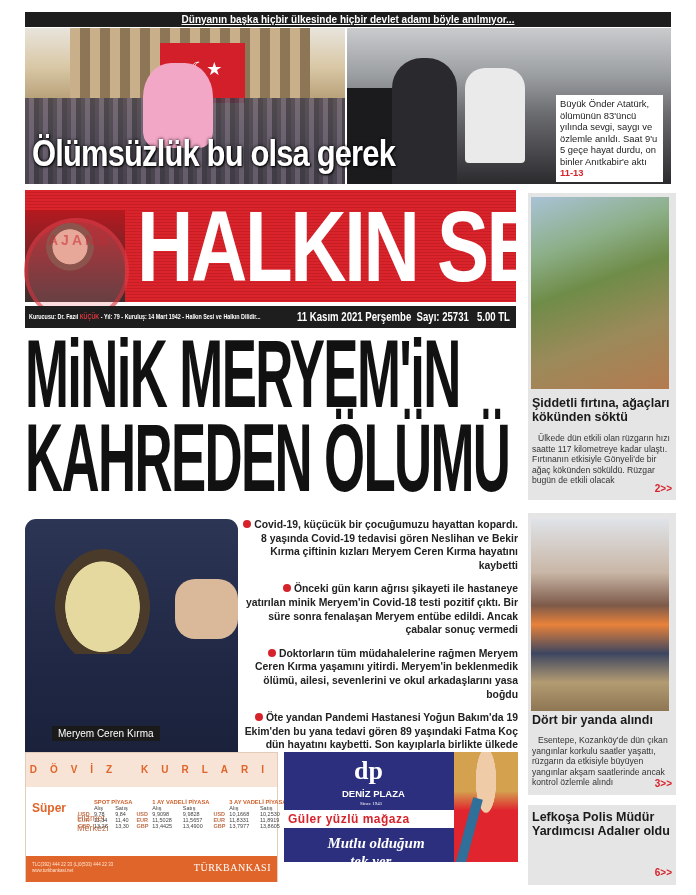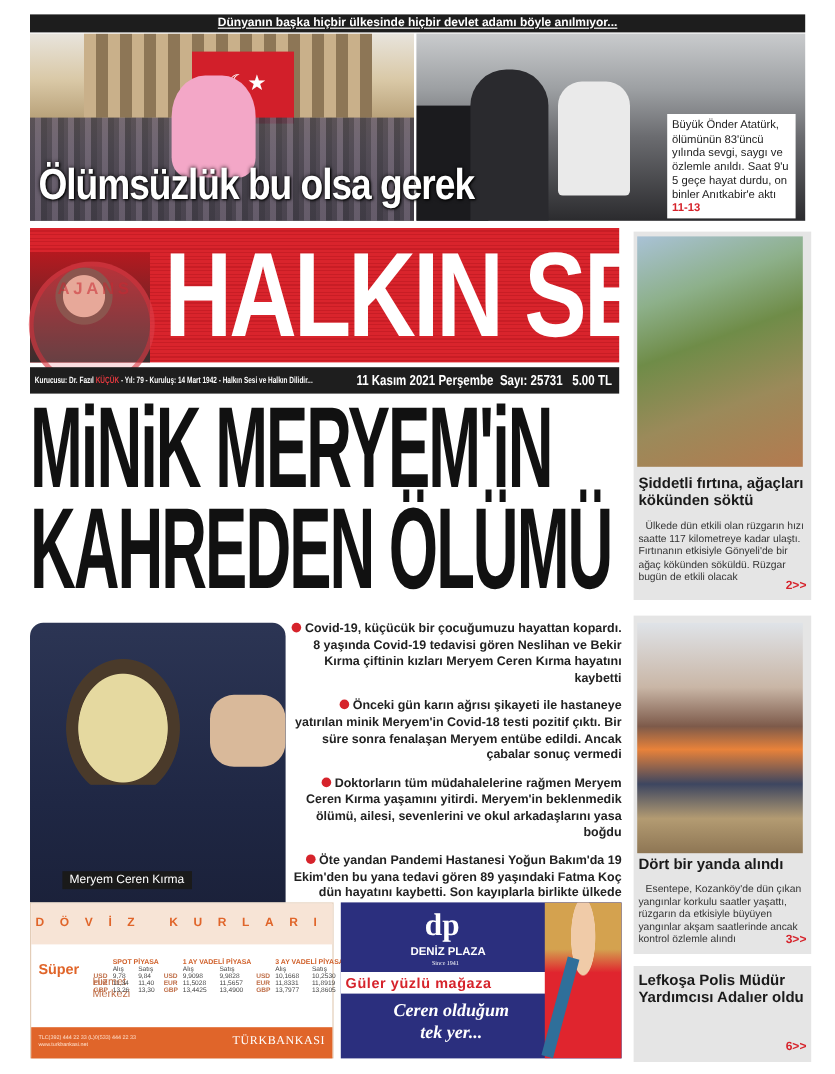--- a/index.html
+++ b/index.html
@@ -66,21 +66,21 @@
   .rates { position: absolute; left: 50px; top: 46px; font-size: 5.5px; color: #444; }
   .rates table { border-collapse: collapse; }
   .rates td, .rates th { padding: 0 2px; text-align: left; white-space: nowrap; }
   .rates th { color: #d0602a; font-size: 5.8px; }
   .rates .cur { color: #c0704a; font-weight: bold; }
   .doviz-foot { position: absolute; left: 0; top: 103px; width: 251px; height: 26px; background: #e0652a; color: #fff; }
   .foot-small { position: absolute; left: 6px; top: 6px; font-size: 4.5px; line-height: 6px; color: #ffe2cf; }
   .bank { position: absolute; right: 6px; top: 6px; font-family: "Liberation Serif", serif; font-size: 10px; letter-spacing: 0.5px; }
 
   
-  .deniz { left: 284px; top: 752px; width: 234px; height: 130px; background: #2b2f7e; overflow: hidden; }
+  .deniz { left: 284px; top: 752px; width: 234px; height: 110px; background: #2b2f7e; overflow: hidden; }
   .dp-logo { position: absolute; left: 70px; top: 4px; color: #fff; font-size: 26px; font-weight: bold; font-family: "Liberation Serif", serif; }
   .dp-name { position: absolute; left: 58px; top: 36px; color: #fff; font-weight: bold; font-size: 9.5px; }
   .dp-since { position: absolute; left: 76px; top: 49px; color: #fff; font-size: 5px; font-family: "Liberation Serif", serif; }
   .dp-band { position: absolute; left: 0; top: 58px; width: 180px; height: 18px; background: #fff; color: #d6232b; font-weight: bold; font-size: 12px; line-height: 18px; padding-left: 4px; letter-spacing: 0.5px; }
   .dp-slogan { position: absolute; left: 22px; top: 82px; color: #fff; font-family: "Liberation Serif", serif; font-style: italic; font-weight: bold; font-size: 15px; line-height: 18px; text-align: center; width: 140px; }
   .dp-girl { position: absolute; left: 170px; top: 0; width: 64px; height: 130px; background: radial-gradient(ellipse at 50% 22%,#f0cba8 0 22%,transparent 23%), linear-gradient(180deg,#d4a24f 0%,#d4a24f 30%,#e0252e 45%,#e0252e 100%); }
   .dp-strap { position: absolute; left: 178px; top: 45px; width: 10px; height: 85px; background: #2f6f9a; transform: rotate(15deg); }
 </style>
 </head>
 <body>
@@ -234,18 +234,18 @@
     <div class="bank">TÜRKBANKASI</div>
   </div>
 </div>
 
 <div class="abs deniz">
   <div class="dp-logo">dp</div>
   <div class="dp-name">DENİZ PLAZA</div>
   <div class="dp-since">Since 1941</div>
   <div class="dp-band">Güler yüzlü mağaza</div>
   <div class="dp-slogan">
-    <div>Ceren olduğum</div>
+    <div>Mutlu olduğum</div>
     <div>tek yer...</div>
   </div>
   <div class="dp-girl"></div>
   <div class="dp-strap"></div>
 </div>
 
 </body></html>

